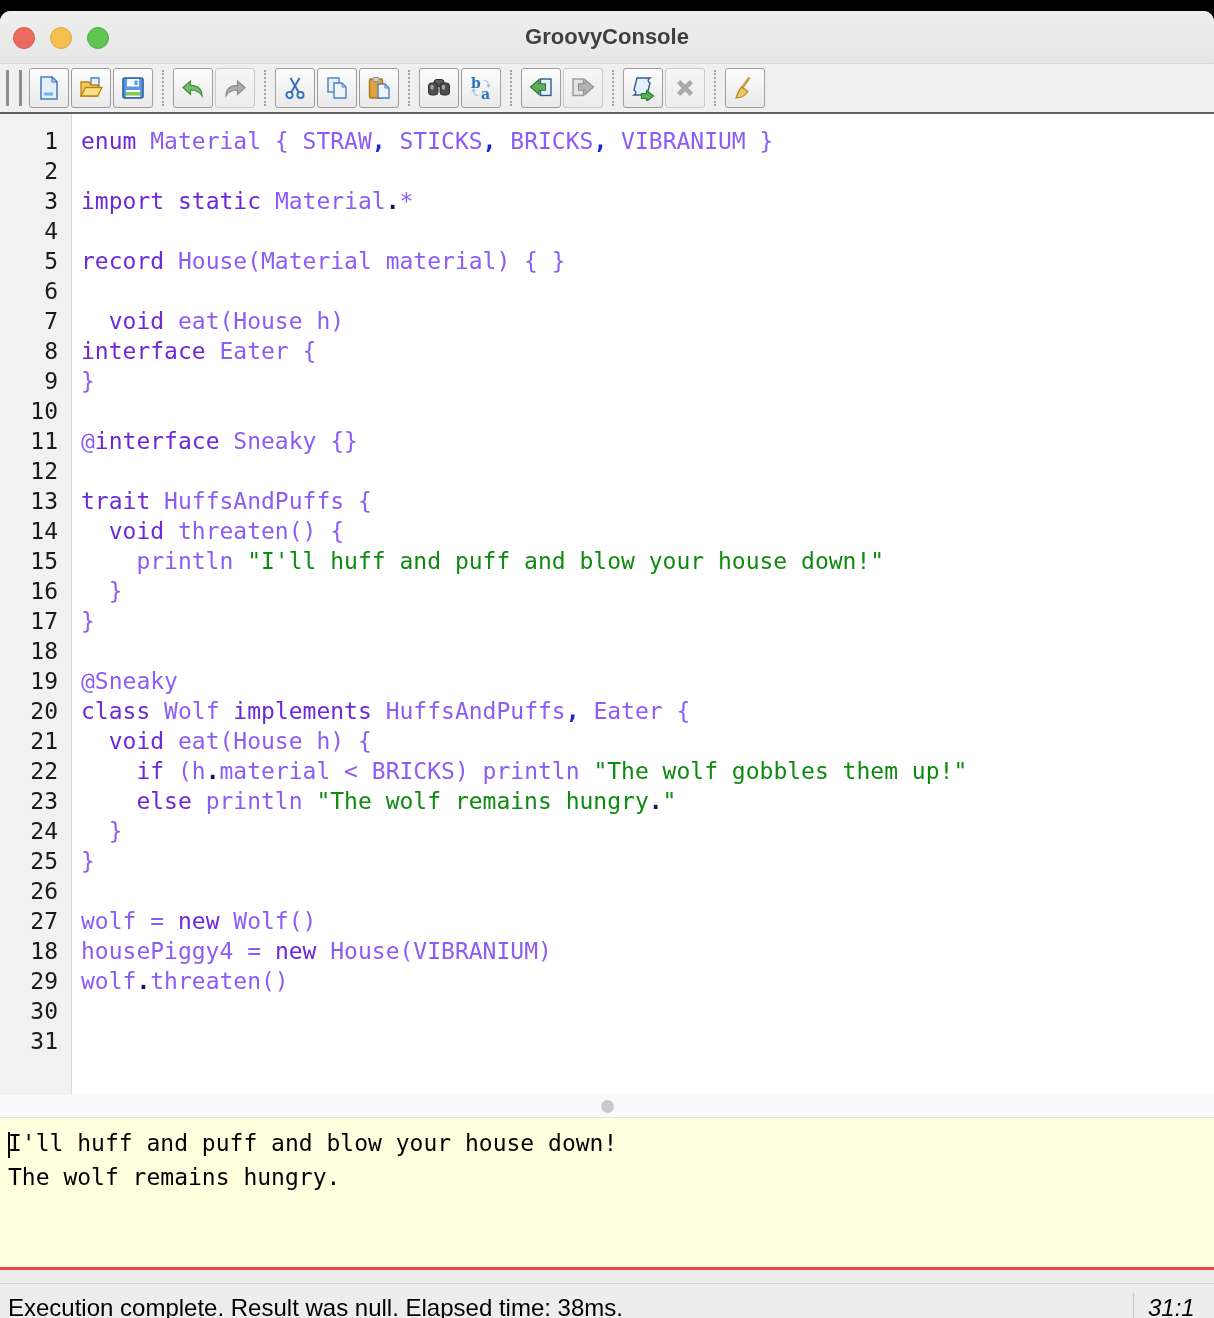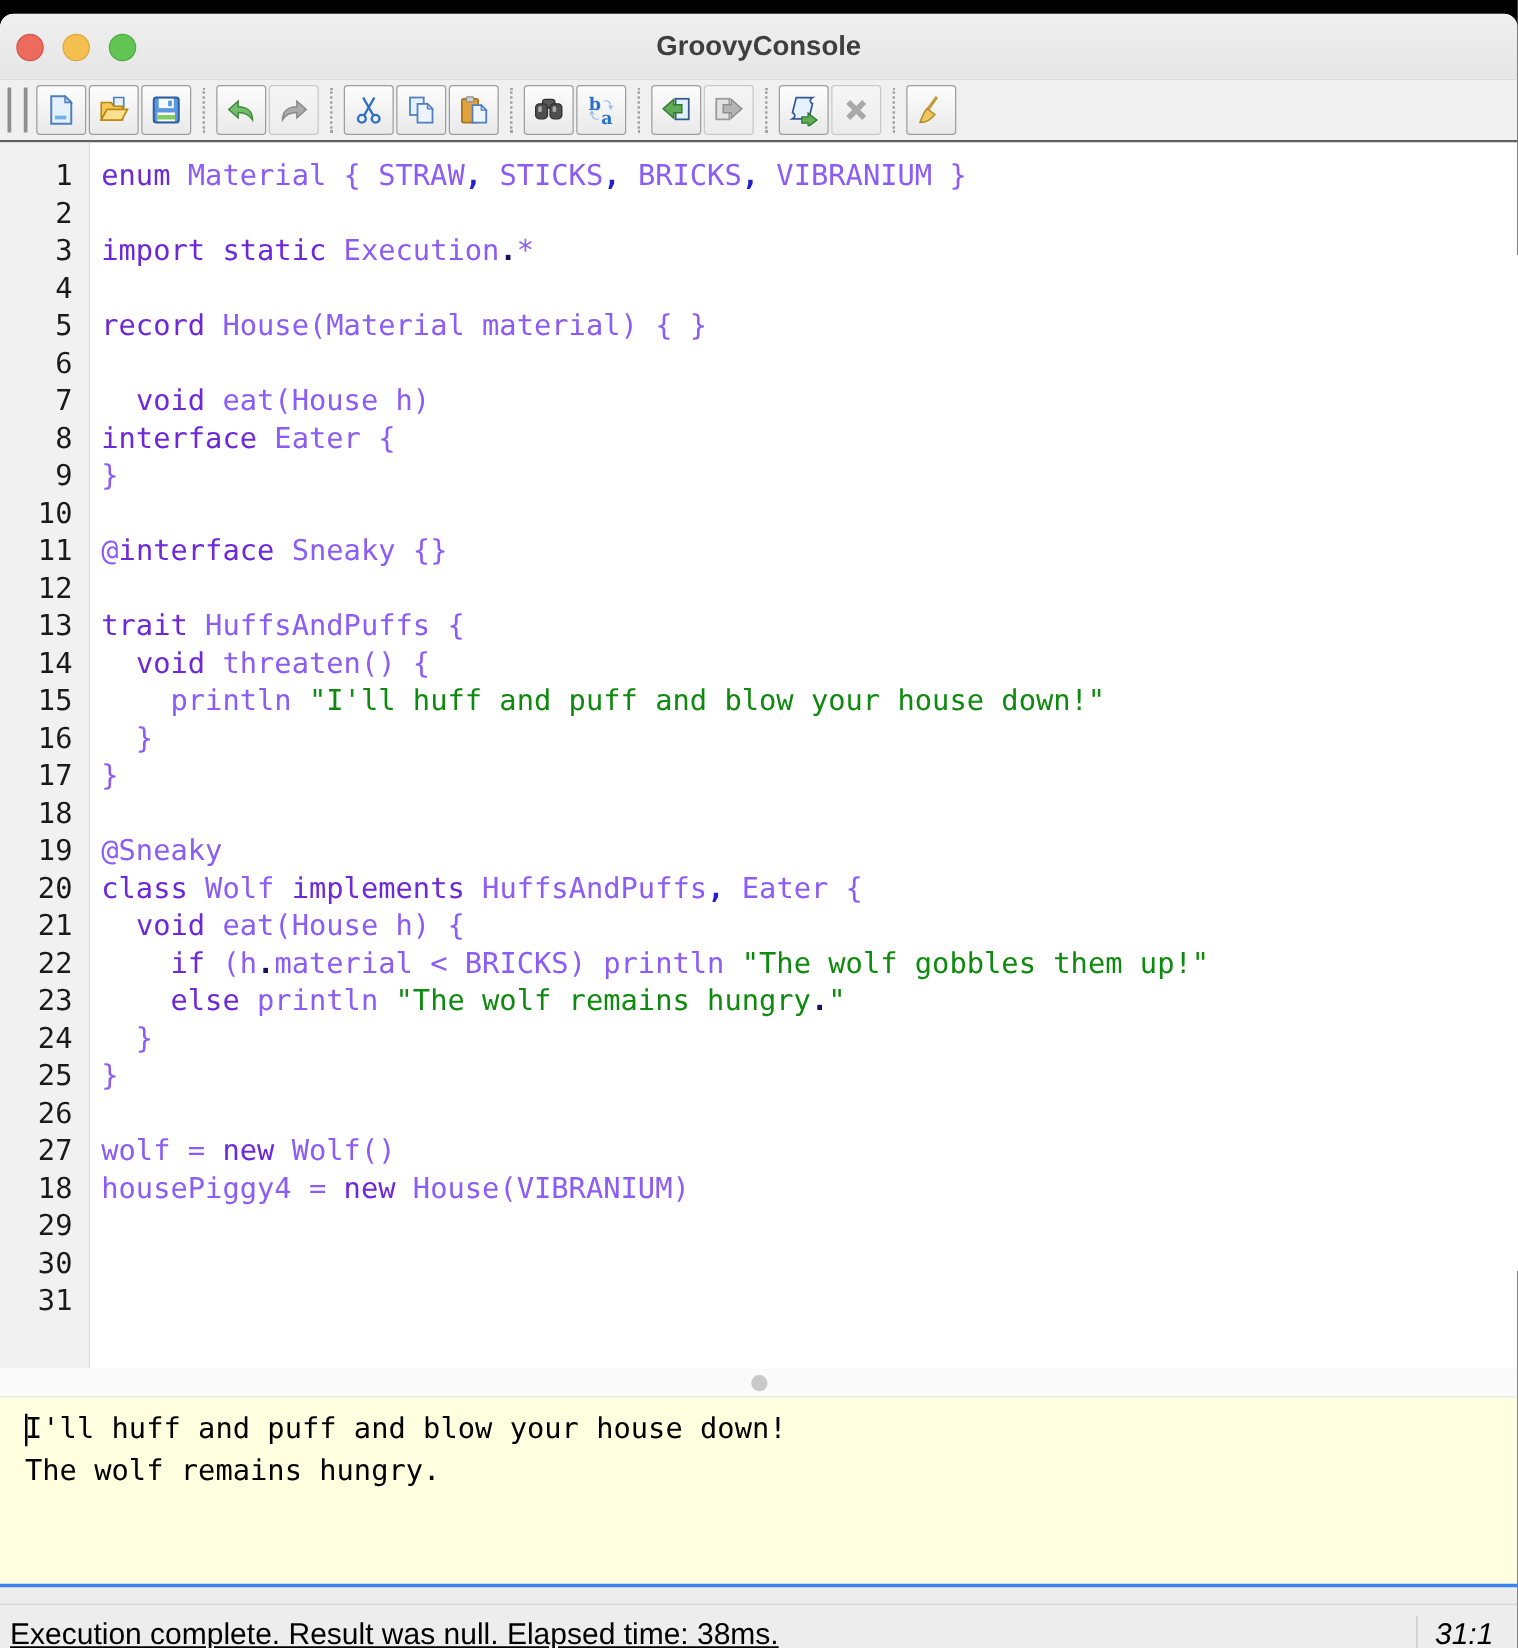--- a/index.html
+++ b/index.html
@@ -33,21 +33,21 @@
   .tok-t{color:#8b5cf6;}
   .tok-s{color:#0E8A0E;}
   .tok-o{color:#2323CE;font-weight:bold;}
   .tok-d{color:#14145A;font-weight:bold;}
 
   
   .splitter{height:22px;background:#FAFAFA;border-bottom:1px solid #E2E2E2;display:flex;align-items:center;justify-content:center;flex:0 0 auto;}
   .splitter-dot{width:13px;height:13px;border-radius:50%;background:#C9C9C9;}
 
   
-  .output{height:152px;background:#FFFFDF;border-bottom:3px solid #3b82f6;box-sizing:border-box;padding:8px 0 0 20px;font-family:"DejaVu Sans Mono", monospace;font-size:23px;line-height:34px;color:#000;flex:0 0 auto;}
+  .output{height:152px;background:#FFFFDF;border-bottom:3px solid #ef4444;box-sizing:border-box;padding:8px 0 0 8px;font-family:"DejaVu Sans Mono", monospace;font-size:23px;line-height:34px;color:#000;flex:0 0 auto;}
   .out-line{white-space:pre;}
   .caret{display:inline-block;width:0;border-left:2px solid #000;height:26px;vertical-align:middle;margin-right:-2px;}
 
   
   .strip{height:13px;background:#EDEDED;border-bottom:1px solid #D6D6D6;flex:0 0 auto;}
   .statusbar{height:48px;background:#EDEDED;display:flex;align-items:center;font-size:24px;color:#000;flex:0 0 auto;}
   .status-msg{padding-left:8px;flex:1;text-decoration:underline;}
   .status-div{width:1px;height:30px;background:#C4C4C4;margin-right:14px;}
   .caret-pos{width:62px;text-align:left;padding-right:4px;font-style:italic;}
 </style>
@@ -222,21 +222,21 @@
         <div class="ln">26</div>
         <div class="ln">27</div>
         <div class="ln">18</div>
         <div class="ln">29</div>
         <div class="ln">30</div>
         <div class="ln">31</div>
       </div>
     <div class="code">
         <div class="cl"><span class="tok-k">enum</span><span class="tok-t"> Material { STRAW</span><span class="tok-o">,</span><span class="tok-t"> STICKS</span><span class="tok-o">,</span><span class="tok-t"> BRICKS</span><span class="tok-o">,</span><span class="tok-t"> VIBRANIUM }</span></div>
         <div class="cl"></div>
-        <div class="cl"><span class="tok-k">import</span><span class="tok-t"> </span><span class="tok-k">static</span><span class="tok-t"> Execution</span><span class="tok-d">.</span><span class="tok-t">*</span></div>
+        <div class="cl"><span class="tok-k">import</span><span class="tok-t"> </span><span class="tok-k">static</span><span class="tok-t"> Material</span><span class="tok-d">.</span><span class="tok-t">*</span></div>
         <div class="cl"></div>
         <div class="cl"><span class="tok-k">record</span><span class="tok-t"> House(Material material) { }</span></div>
         <div class="cl"></div>
         <div class="cl"><span class="tok-t">  </span><span class="tok-k">void</span><span class="tok-t"> eat(House h)</span></div>
         <div class="cl"><span class="tok-k">interface</span><span class="tok-t"> Eater {</span></div>
         <div class="cl"><span class="tok-t">}</span></div>
         <div class="cl"></div>
         <div class="cl"><span class="tok-t">@</span><span class="tok-k">interface</span><span class="tok-t"> Sneaky {}</span></div>
         <div class="cl"></div>
         <div class="cl"><span class="tok-k">trait</span><span class="tok-t"> HuffsAndPuffs {</span></div>
@@ -248,20 +248,21 @@
         <div class="cl"><span class="tok-t">@Sneaky</span></div>
         <div class="cl"><span class="tok-k">class</span><span class="tok-t"> Wolf </span><span class="tok-k">implements</span><span class="tok-t"> HuffsAndPuffs</span><span class="tok-o">,</span><span class="tok-t"> Eater {</span></div>
         <div class="cl"><span class="tok-t">  </span><span class="tok-k">void</span><span class="tok-t"> eat(House h) {</span></div>
         <div class="cl"><span class="tok-t">    </span><span class="tok-k">if</span><span class="tok-t"> (h</span><span class="tok-d">.</span><span class="tok-t">material &lt; BRICKS) println </span><span class="tok-s">"The wolf gobbles them up!"</span></div>
         <div class="cl"><span class="tok-t">    </span><span class="tok-k">else</span><span class="tok-t"> println </span><span class="tok-s">"The wolf remains hungry</span><span class="tok-d">.</span><span class="tok-s">"</span></div>
         <div class="cl"><span class="tok-t">  }</span></div>
         <div class="cl"><span class="tok-t">}</span></div>
         <div class="cl"></div>
         <div class="cl"><span class="tok-t">wolf = </span><span class="tok-k">new</span><span class="tok-t"> Wolf()</span></div>
         <div class="cl"><span class="tok-t">housePiggy4 = </span><span class="tok-k">new</span><span class="tok-t"> House(VIBRANIUM)</span></div>
+        <div class="cl"><span class="tok-t">wolf</span><span class="tok-d">.</span><span class="tok-t">threaten()</span></div>
         <div class="cl"></div>
       </div>
   </div>
 
   <div class="splitter">
     <div class="splitter-dot"></div>
   </div>
 
   <div class="output">
       <div class="out-line"><span class="caret"></span>I'll huff and puff and blow your house down!</div>

